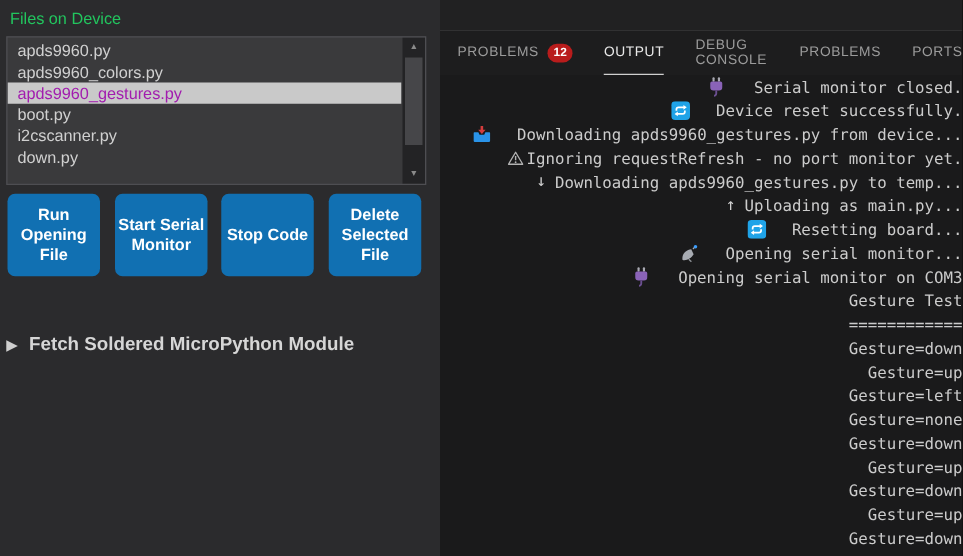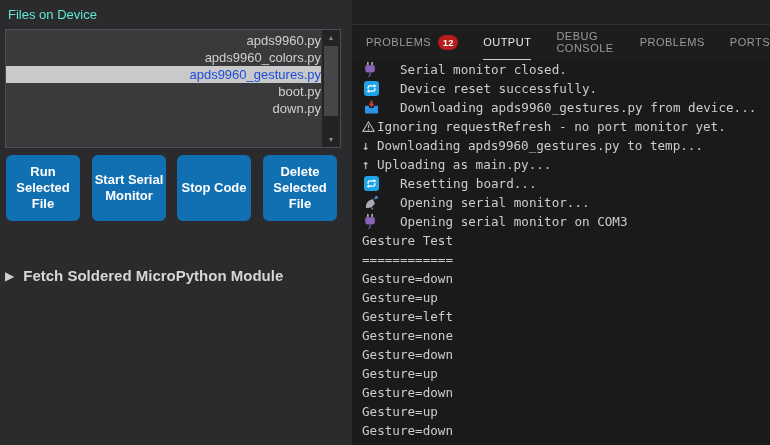--- a/index.html
+++ b/index.html
@@ -1,27 +1,27 @@
 <!DOCTYPE html>
 <html><head>
 <meta charset="utf-8">
 <style>
   html,body{margin:0;padding:0;background:#111;}
   .screen{position:relative;width:770px;height:445px;overflow:hidden;
     font-family:"Liberation Sans",sans-serif;background:#1a1a1b;}
 
   
   .sidebar{position:absolute;left:0;top:0;width:352px;height:445px;background:#2b2b2d;}
-  .files-label{position:absolute;left:8px;top:7px;font-size:13px;color:#5eead4;}
+  .files-label{position:absolute;left:8px;top:7px;font-size:13px;color:#22c55e;}
   .listbox{position:absolute;left:5px;top:29px;width:336px;height:119px;box-sizing:border-box;
     background:#3a3a3c;border:1px solid #4e4e52;overflow:hidden;}
   .file-rows{position:absolute;left:0;top:2px;right:19px;}
   .file-row{height:17px;line-height:17px;padding-left:8px;font-size:13px;color:#d0d0d0;
-    white-space:nowrap;cursor:default;text-align:right;}
-  .file-row.selected{background:#c9c9c9;color:#1d4ed8;}
+    white-space:nowrap;cursor:default;}
+  .file-row.selected{background:#c9c9c9;color:#a21caf;}
   .lb-scroll{position:absolute;right:0;top:0;width:18px;height:100%;background:#232325;}
   .lb-btn{position:absolute;left:0;width:18px;height:15px;display:flex;align-items:center;
     justify-content:center;font-size:7px;color:#8a8a8a;}
   .lb-btn.up{top:0}.lb-btn.down{bottom:0}
   .lb-thumb{position:absolute;left:2px;top:16px;width:14px;height:70px;background:#464649;}
 
   .btn-row{position:absolute;left:0;top:155px;width:352px;height:66px;}
   .blue-btn{position:absolute;top:0;width:74px;height:66px;background:#1170b2;border:none;
     border-radius:6px;color:#fff;font-family:"Liberation Sans",sans-serif;font-weight:bold;
     font-size:13px;line-height:16px;display:flex;align-items:center;justify-content:center;
@@ -43,21 +43,21 @@
     color:#9b9b9b;border-bottom:1px solid transparent;box-sizing:border-box;cursor:pointer;
     padding-bottom:6px;padding-top:6px;}
   .tab.active{color:#e9e9e9;border-bottom-color:#d0d0d0;}
   .badge{min-width:12px;height:15px;padding:0 4px;border-radius:8px;background:#b91c1c;
     color:#fff;font-size:9.5px;font-weight:bold;display:flex;align-items:center;
     justify-content:center;letter-spacing:0;}
 
   .log{position:absolute;left:0;top:60px;width:100%;padding-left:10px;box-sizing:border-box;
     font-family:"DejaVu Sans Mono","Liberation Mono",monospace;font-size:12.6px;
     color:#cccccc;}
-  .log-line{height:19px;display:flex;align-items:center;white-space:pre;}
+  .log-line{height:19px;display:flex;align-items:center;white-space:pre;justify-content:flex-end;}
   .slot{display:flex;align-items:center;flex:none;}
   .slot.wide{width:38px;padding-left:2px;box-sizing:border-box;}
   .slot.narrow{width:15px;}
   .glyph{color:#d0d0d0;font-family:inherit;font-size:13px;line-height:19px;}
   .icon-svg{display:block;}
 </style>
 </head>
 <body>
 
 <svg width="0" height="0" style="position:absolute">
@@ -100,31 +100,32 @@
 
   <div class="sidebar">
     <div class="files-label">Files on Device</div>
 
     <div class="listbox">
       <div class="file-rows">
         <div class="file-row">apds9960.py</div>
         <div class="file-row">apds9960_colors.py</div>
         <div class="file-row selected">apds9960_gestures.py</div>
         <div class="file-row">boot.py</div>
+        <div class="file-row">i2cscanner.py</div>
         <div class="file-row">down.py</div>
       </div>
       <div class="lb-scroll">
         <div class="lb-btn up">▲</div>
         <div class="lb-thumb"></div>
         <div class="lb-btn down">▼</div>
       </div>
     </div>
 
     <div class="btn-row">
-      <button class="blue-btn b0">Run Selected File</button>
+      <button class="blue-btn b0">Run Opening File</button>
       <button class="blue-btn b1">Start Serial Monitor</button>
       <button class="blue-btn b2">Stop Code</button>
       <button class="blue-btn b3">Delete Selected File</button>
     </div>
 
     <div class="fetch-header">
       <span class="fetch-tri">▶</span>
       <span class="fetch-text">Fetch Soldered MicroPython Module</span>
     </div>
   </div>

